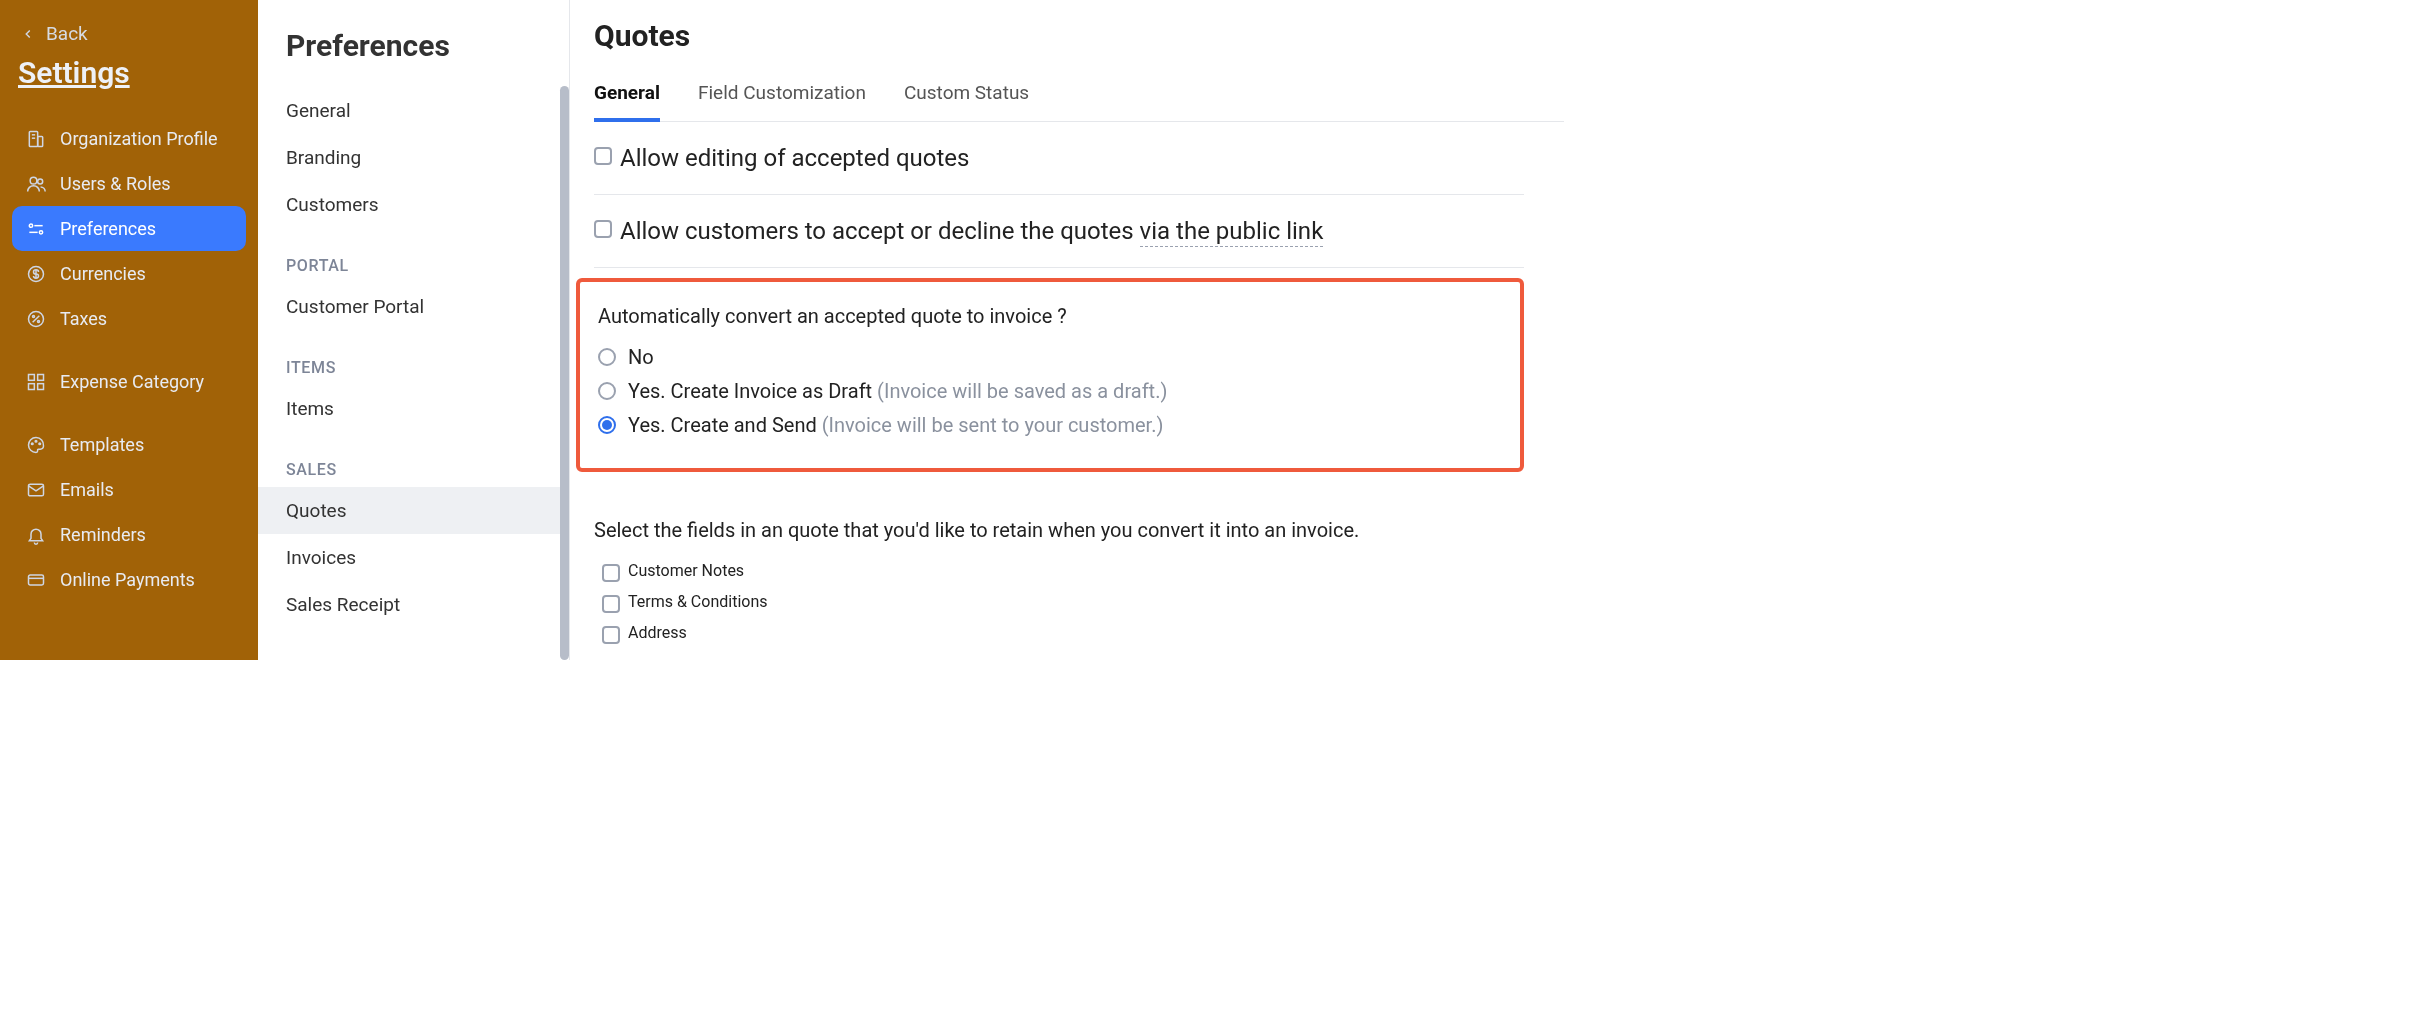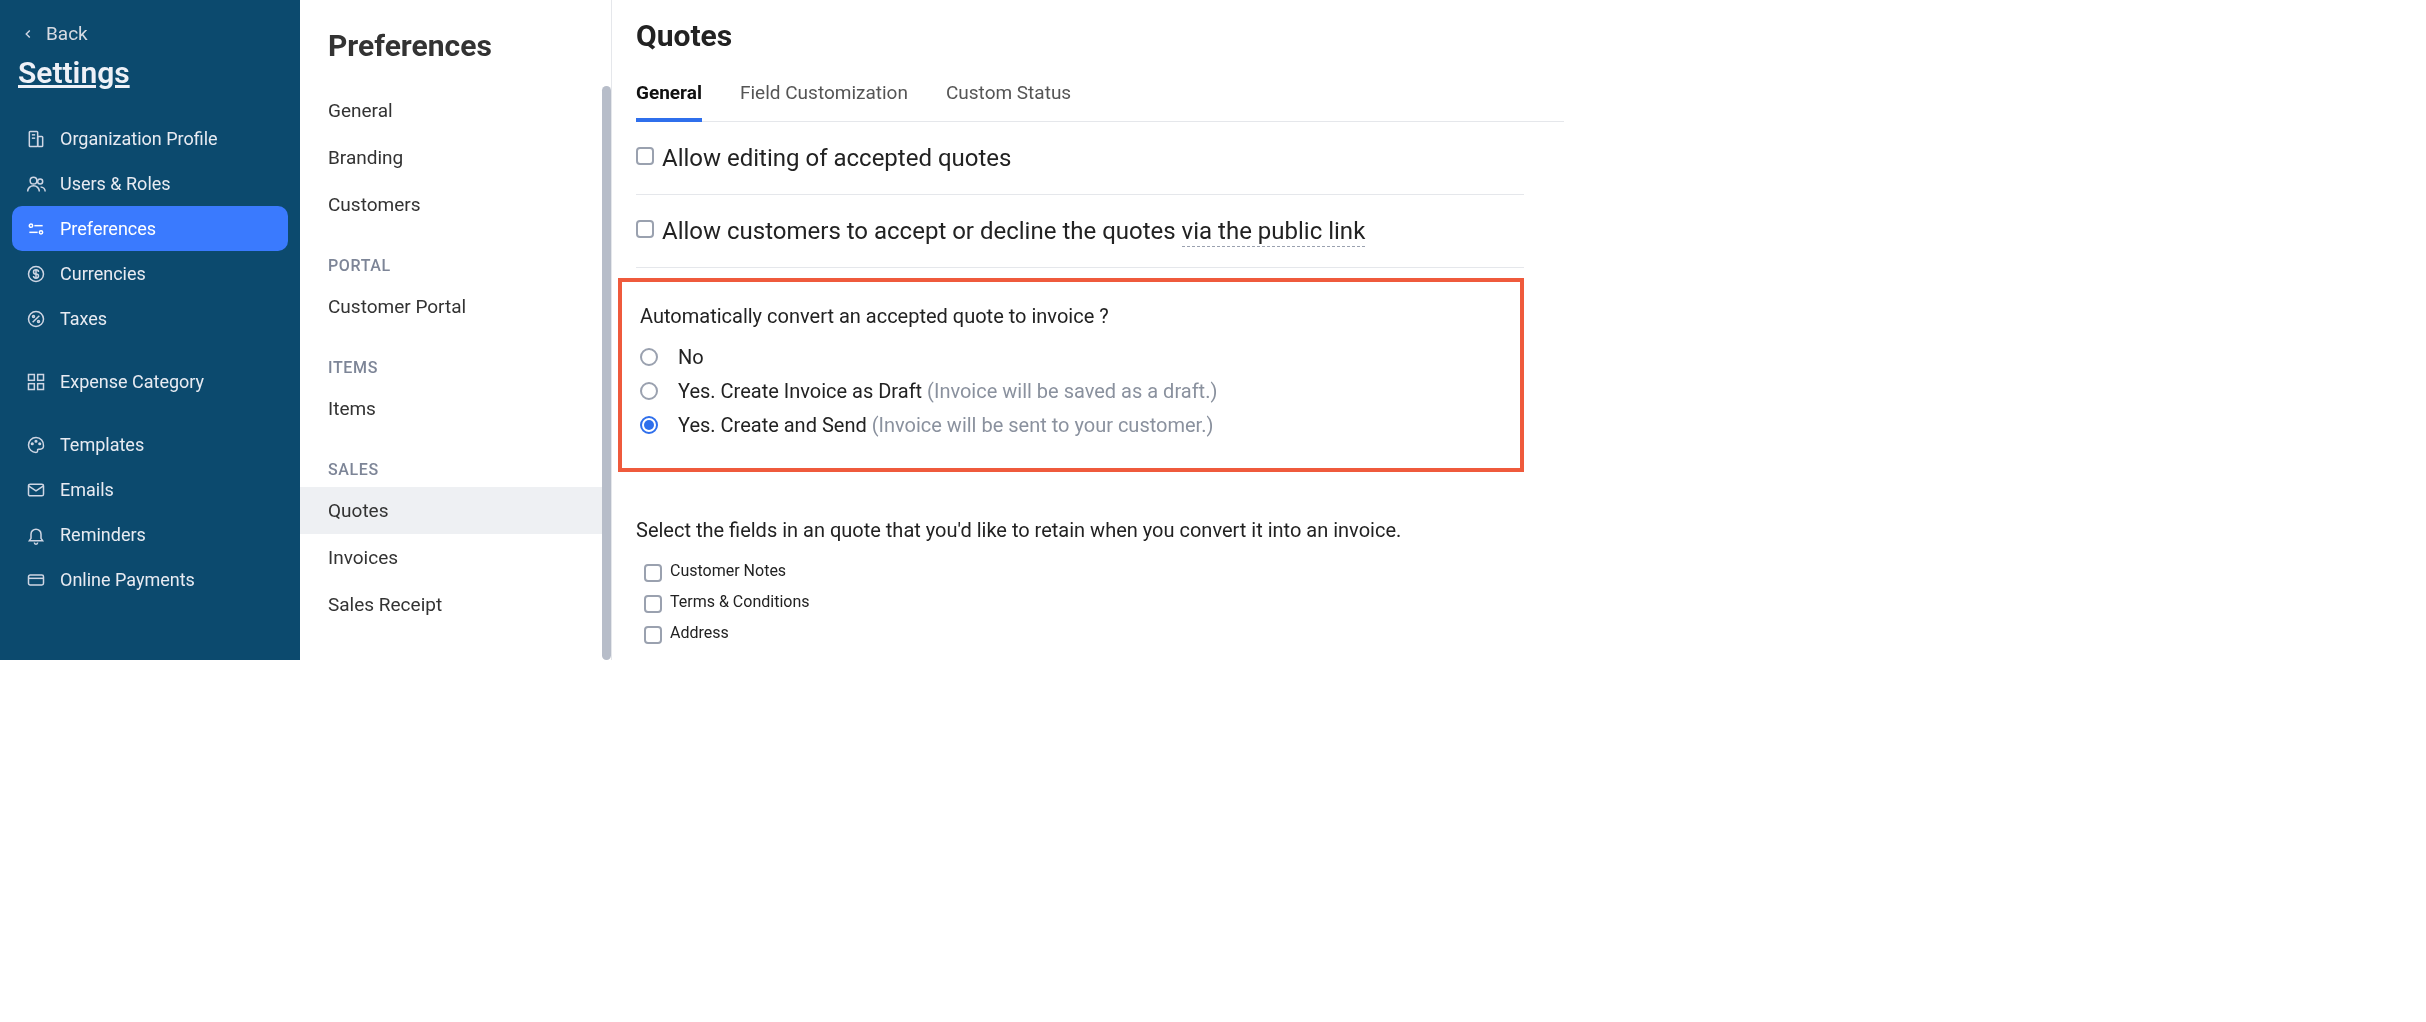--- a/index.html
+++ b/index.html
@@ -11,22 +11,22 @@
     body {
       display: flex;
       height: 660px;
       width: 1564px;
       overflow: hidden;
       background: #fff;
       color: #111;
     }
     
     .sidebar-dark {
-      width: 300px;
-      background: #0c4a6e;
+      width: 258px;
+      background: #a16207;
       color: #fff;
       padding: 22px 12px 0 12px;
       flex-shrink: 0;
       font-size: 18px;
     }
     .back-row {
       display: flex;
       align-items: center;
       gap: 8px;
       font-size: 19px;
@@ -162,33 +162,33 @@
       flex-shrink: 0;
       cursor: pointer;
     }
     .underlined-dotted {
       border-bottom: 1px dashed #9aa1af;
       padding-bottom: 1px;
     }
     
     .highlight-box {
       border: 4px solid #ef5a3c;
-      border-radius: 0;
+      border-radius: 6px;
       margin: 10px 40px 18px -18px;
       padding: 22px 16px 26px 18px;
     }
     .question {
       font-size: 20px;
       color: #222;
       margin-bottom: 12px;
     }
     .radio-row {
       display: flex;
       align-items: center;
-      gap: 20px;
+      gap: 12px;
       font-size: 20px;
       color: #222;
       padding: 5px 0;
     }
     .radio {
       width: 18px;
       height: 18px;
       border: 2px solid #9aa1af;
       border-radius: 50%;
       flex-shrink: 0;

